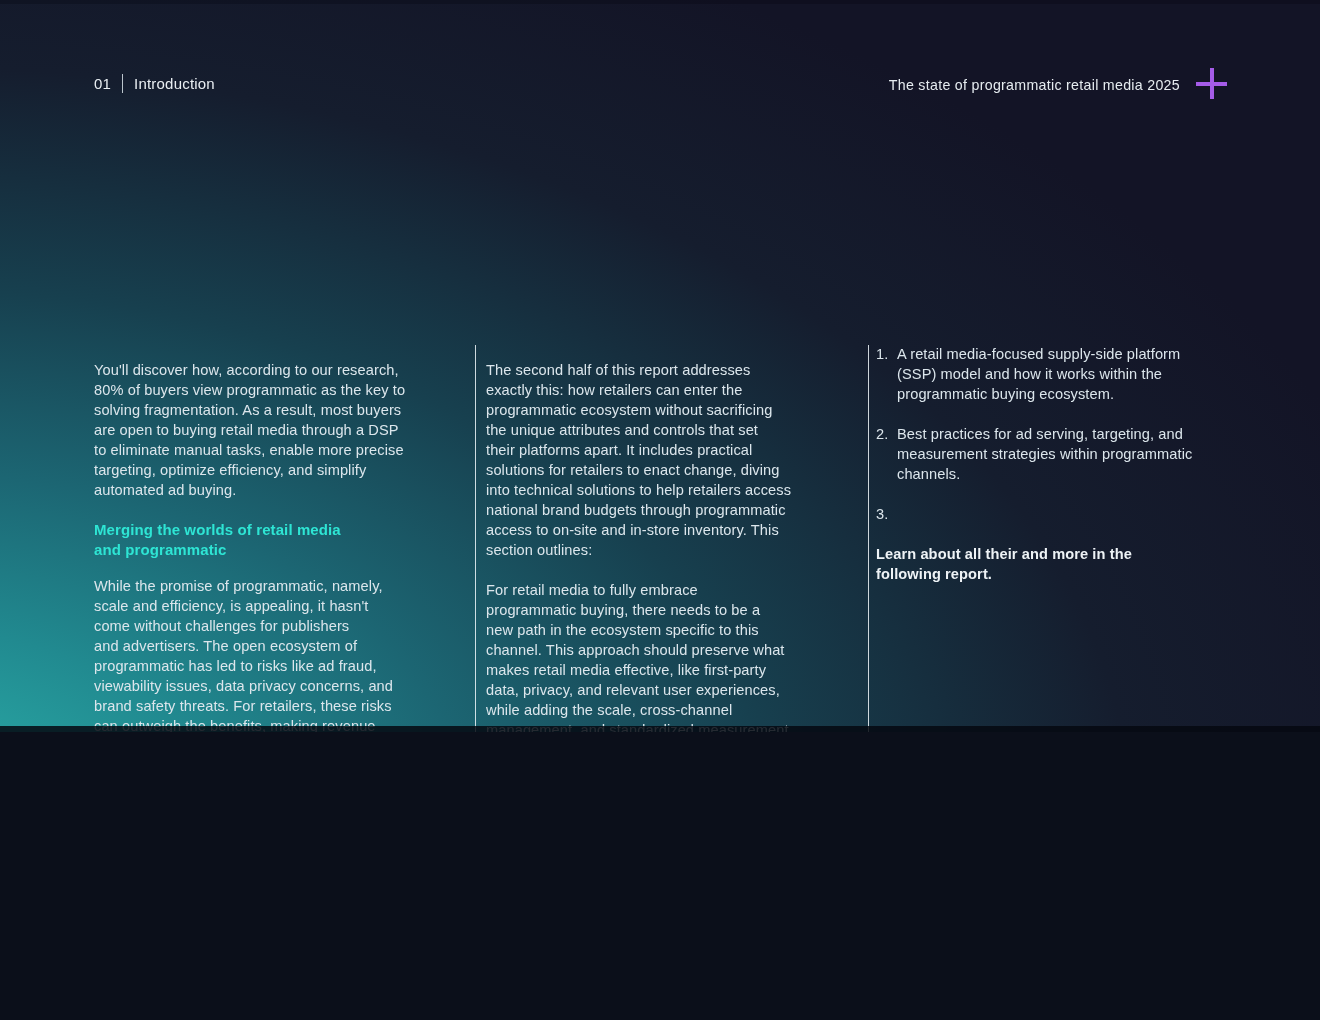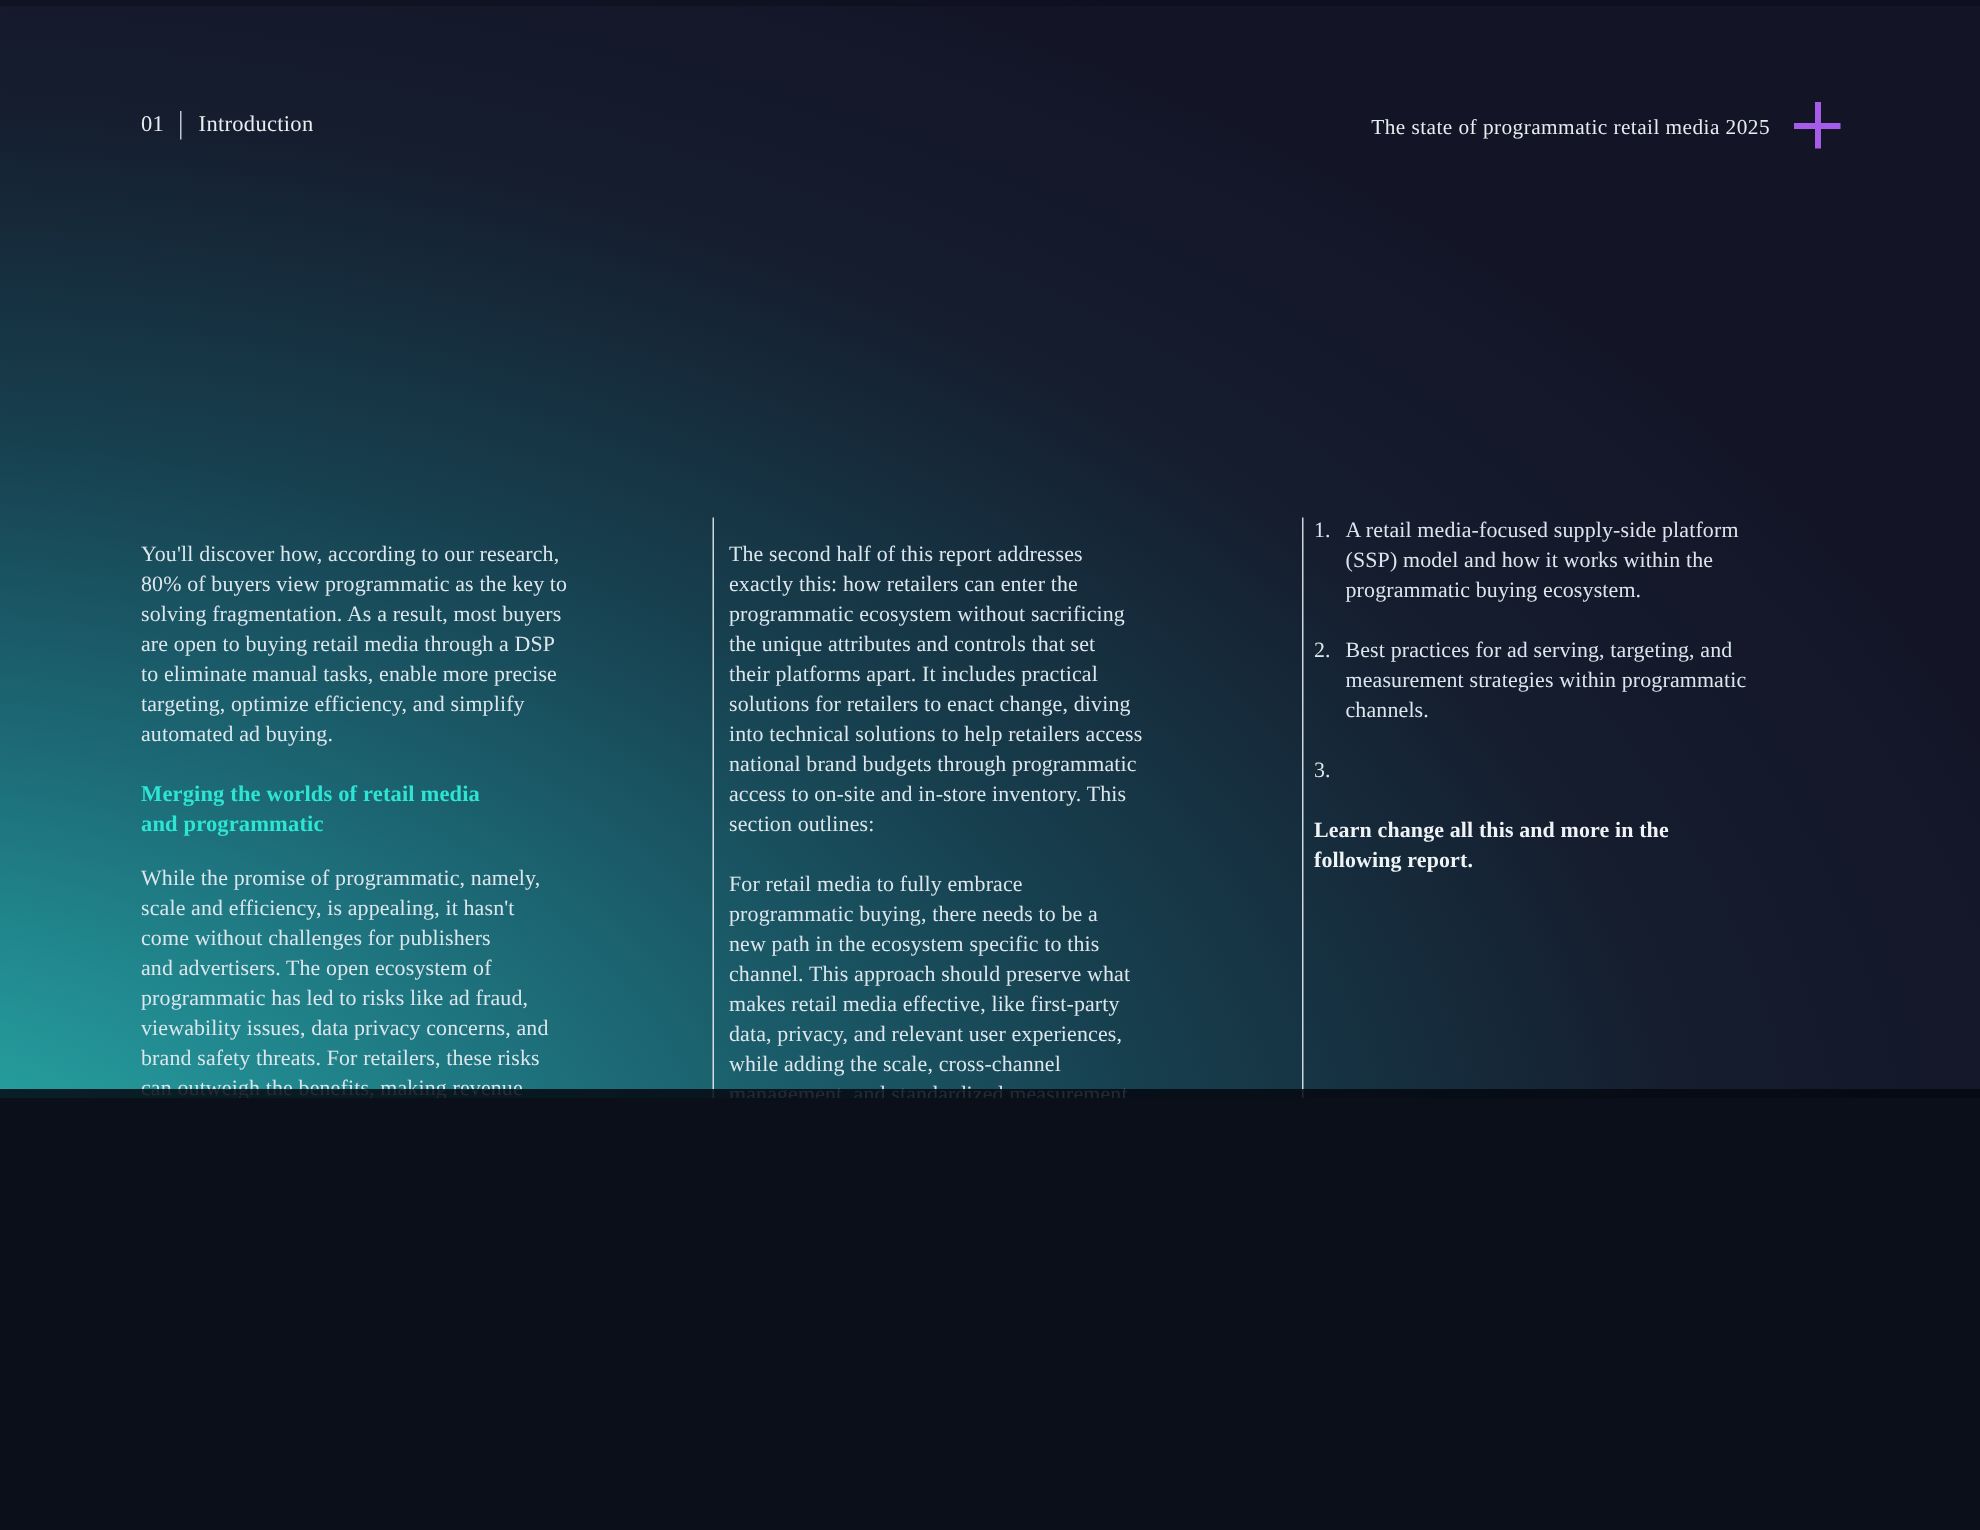--- a/index.html
+++ b/index.html
@@ -1,21 +1,21 @@
 <!DOCTYPE html>
 <html style="--accent-teal: #2ee5d4; --accent-purple: #a55ce8; --background-dark: #131426; --background-teal: #2cb5ae;"><head>
 <meta charset="utf-8">
 <style>
   html, body { margin: 0; padding: 0; background: #0b0f1a; }
   .page {
     position: relative;
     width: 1320px;
     height: 732px;
     overflow: hidden;
-    font-family: Liberation Serif, serif;
+    font-family: Liberation Sans, sans-serif;
     background:
       radial-gradient(120% 132% at -8% 112%,
         #2cb5ae 0%,
         #218a90 20%,
         #1c6673 36%,
         #17404f 55%,
         #151d2e 78%,
         #131426 100%);
     color: #dce6ec;
   }
@@ -161,21 +161,21 @@
     </div>
     <div class="list-item">
       <span class="num">2.</span>
       <span class="text">Best practices for ad serving, targeting, and
 measurement strategies within programmatic
 channels.</span>
     </div>
     <div class="list-item">
       <span class="num">3.</span>
     </div>
-    <div class="closing">Learn change all this and more in the
+    <div class="closing">Learn about all their and more in the
 following report.</div>
   </section>
 
   <div class="footer-line"></div>
   <div class="footer-vline"></div>
   <div class="page-num">5</div>
   <div class="bottom-edge"></div>
 </div>
 
 </body></html>

